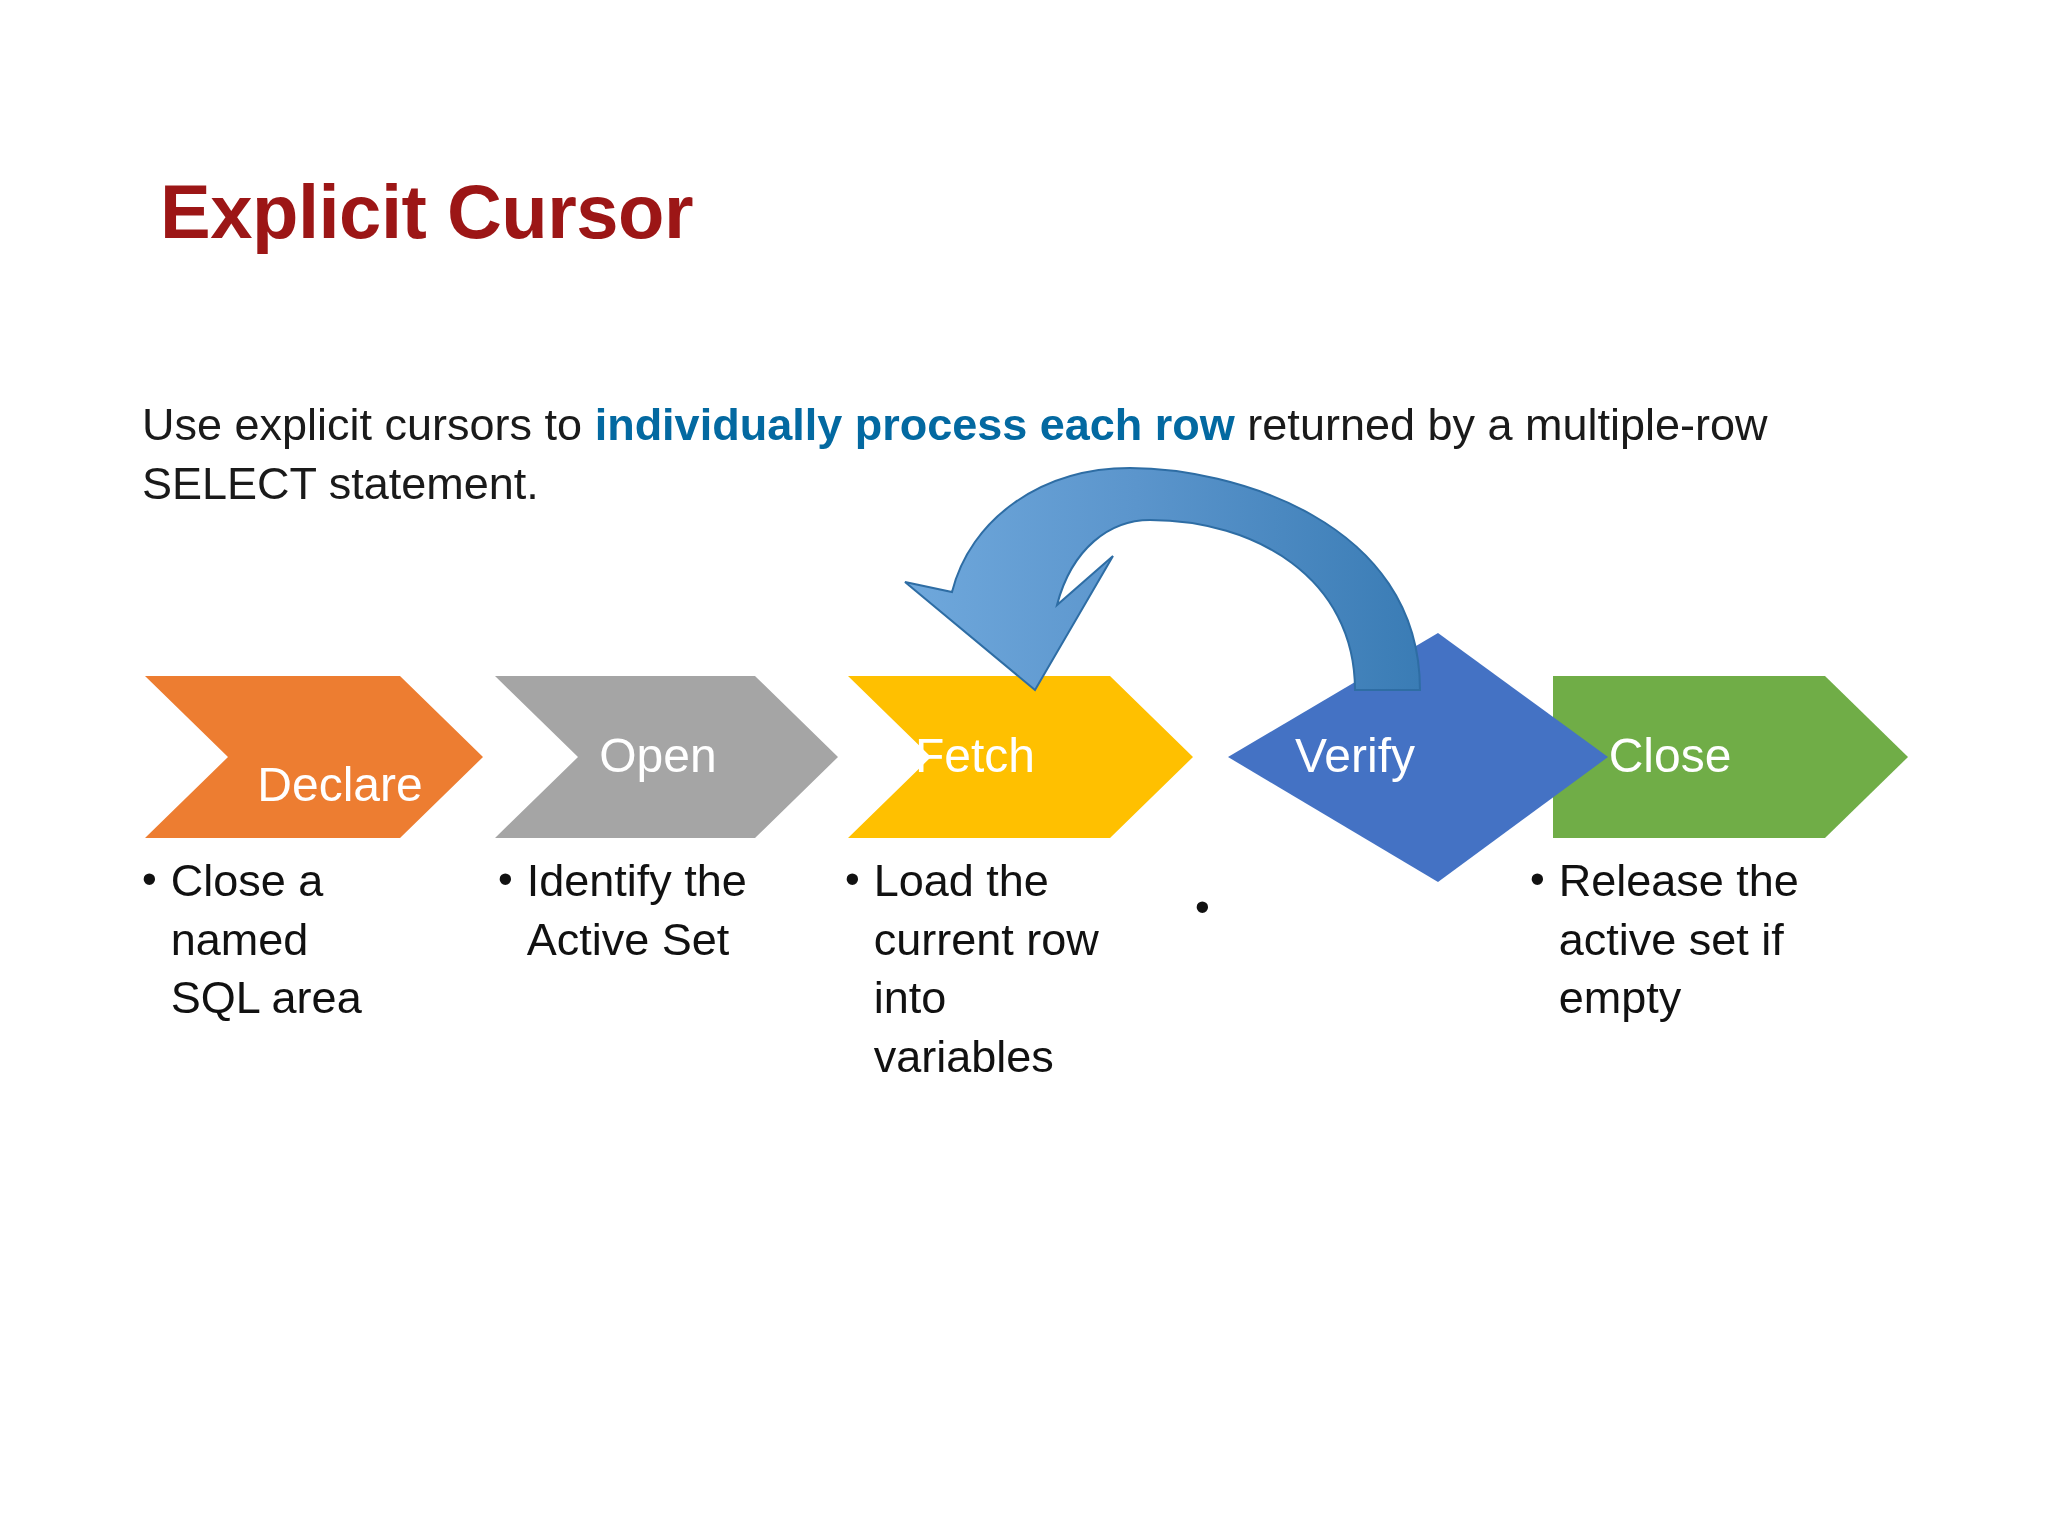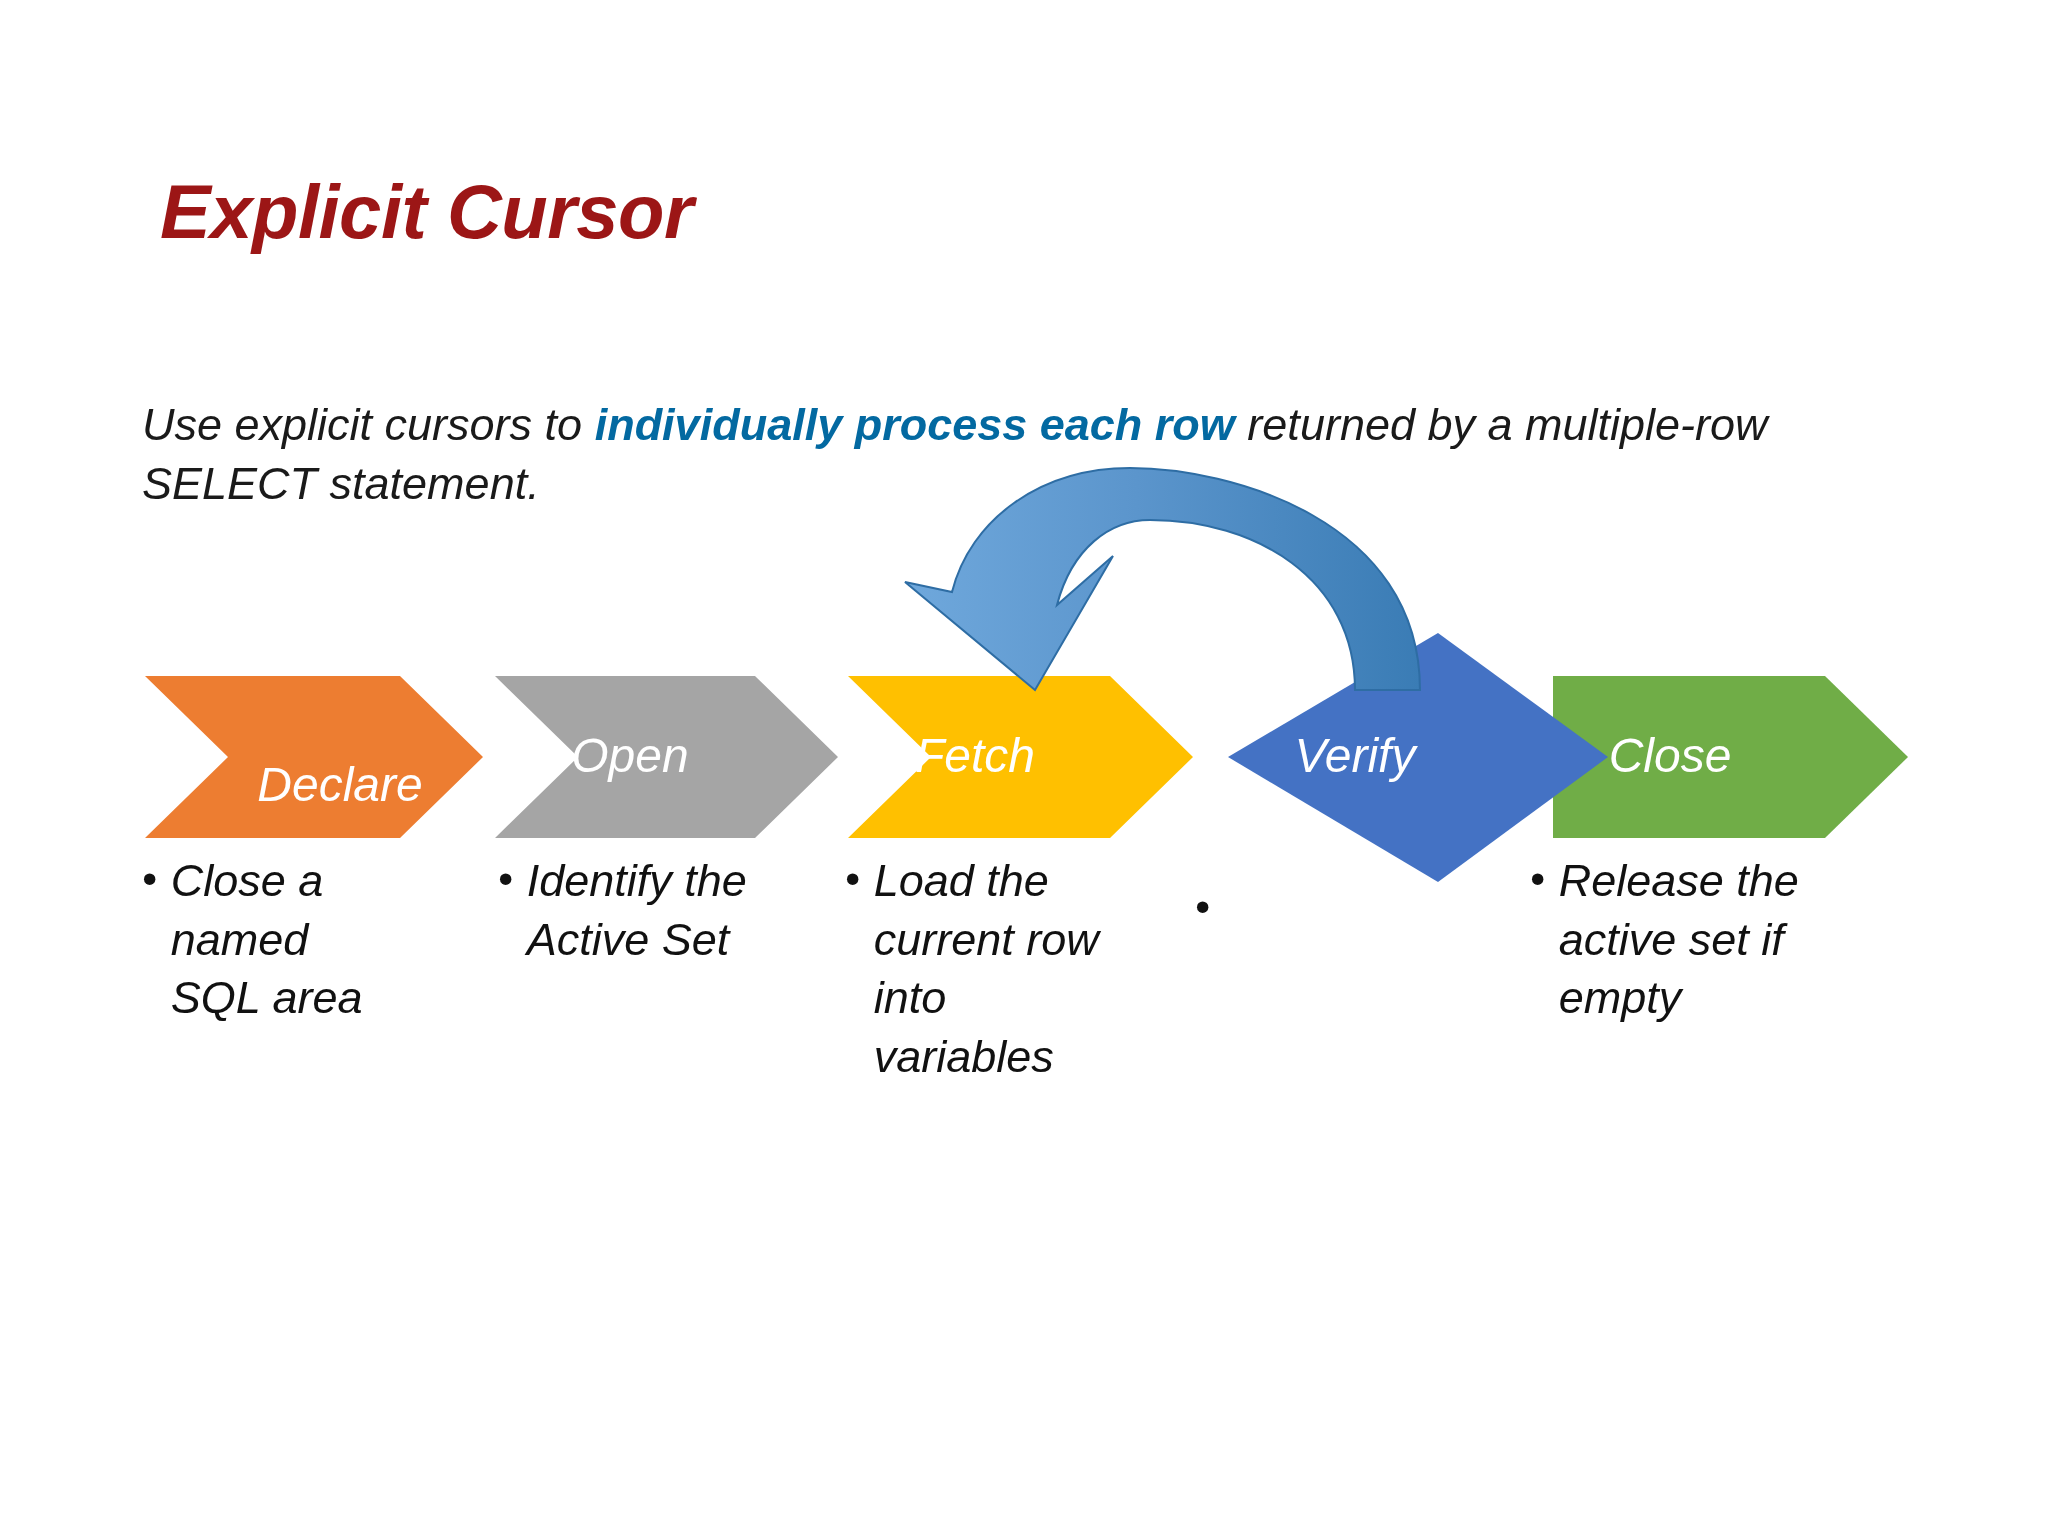--- a/index.html
+++ b/index.html
@@ -12,21 +12,20 @@
     background: #ffffff;
     font-family: "Liberation Sans", "DejaVu Sans", sans-serif;
     overflow: hidden;
     position: relative;
   }
 
   .slide {
     position: absolute;
     inset: 0;
     background: #ffffff;
-    font-style: italic;
   }
 
   
   .title {
     position: absolute;
     left: 160px;
     top: 172px;
     font-size: 76px;
     font-weight: bold;
     color: #9C1616;
@@ -63,21 +62,21 @@
 
   .step-label {
     position: absolute;
     color: #ffffff;
     font-size: 48px;
     line-height: 1;
     white-space: nowrap;
     text-align: center;
   }
   #label-declare { left: 190px;  top: 732px; width: 300px; margin-top: 29px; }
-  #label-open    { left: 480px;  top: 732px; width: 300px; }
+  #label-open    { left: 508px;  top: 732px; width: 300px; }
   #label-fetch   { left: 825px;  top: 732px; width: 300px; text-align: center; }
   #label-verify  { left: 1205px; top: 732px; width: 300px; }
   #label-close   { left: 1520px; top: 732px; width: 300px; }
 
   
   .bcol {
     position: absolute;
     font-size: 45px;
     line-height: 1.30;
     color: #111111;

